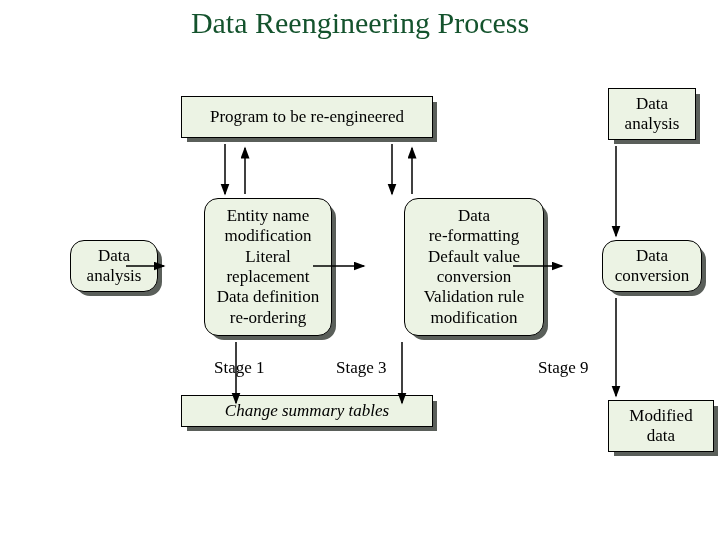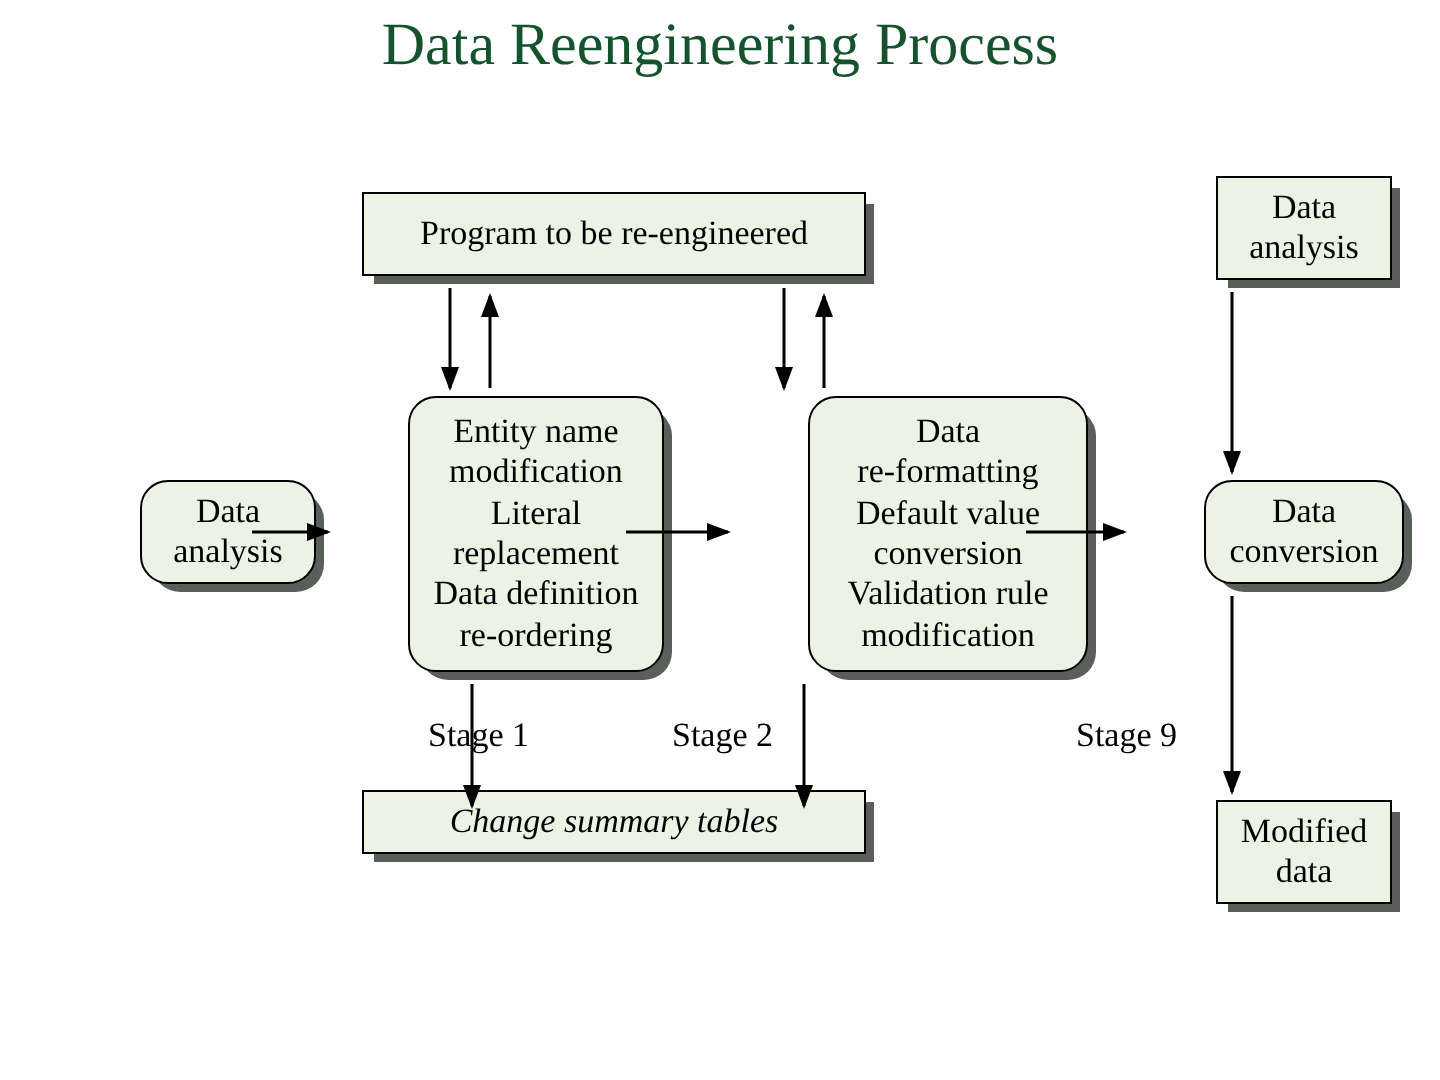--- a/index.html
+++ b/index.html
@@ -106,30 +106,30 @@
 
 <div class="box rounded shadow multi" style="left:566px; top:240px; width:100px; height:52px;">
   <span style="white-space:pre-line;">Data
 conversion</span>
 </div>
 
 <div class="box shadow" style="left:181px; top:395px; width:252px; height:32px;font-style:italic;">
   <span>Change summary tables</span>
 </div>
 
-<div class="box shadow multi" style="left:572px; top:400px; width:88px; height:52px;">
+<div class="box shadow multi" style="left:572px; top:400px; width:106px; height:52px;">
   <span style="white-space:pre-line;">Modified
 data</span>
 </div>
 
 <div class="plain" style="left:168px; top:358px;margin-left:46px;">
   <span>Stage 1</span>
 </div>
 <div class="plain" style="left:336px; top:358px;">
-  <span>Stage 2</span>
+  <span>Stage 3</span>
 </div>
 <div class="plain" style="left:538px; top:358px;">
   <span>Stage 9</span>
 </div>
 
 <svg class="arrows">
   <defs>
     <marker id="ah" markerWidth="10" markerHeight="10" refX="7" refY="3" orient="auto">
       <path d="M0,0 L8,3 L0,6 Z" fill="#000"></path>
     </marker>

